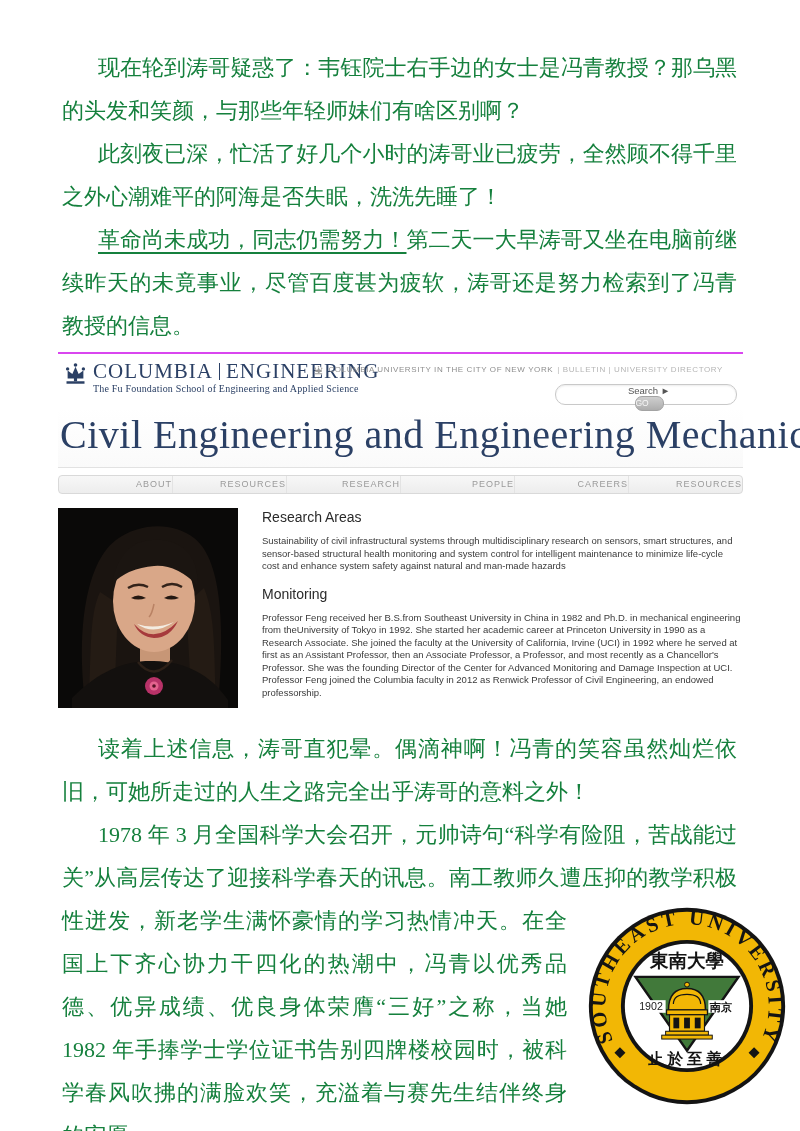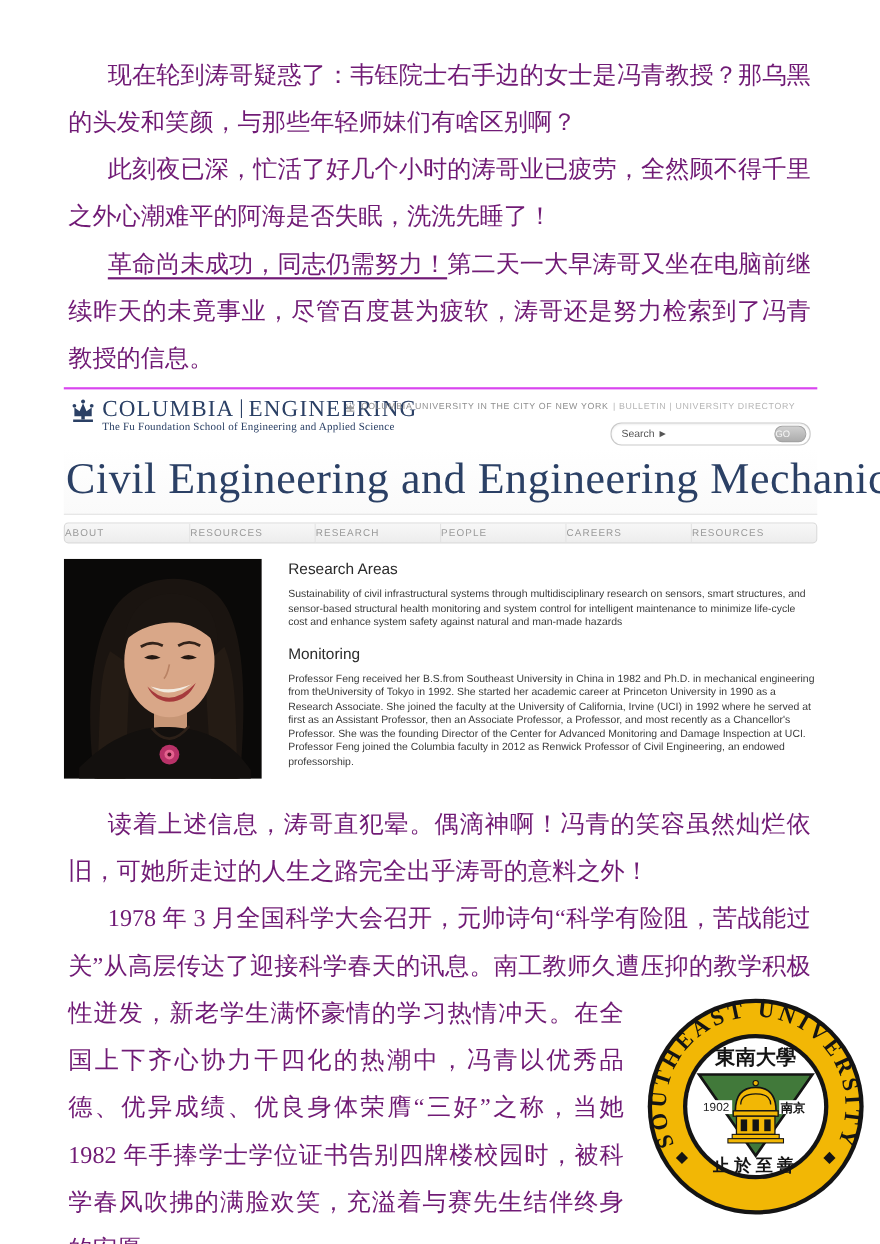--- a/index.html
+++ b/index.html
@@ -1,46 +1,46 @@
 <!DOCTYPE html>
 <html><head>
 <meta charset="utf-8">
 <style>
   html,body{margin:0;padding:0;}
   body{width:800px;height:1131px;background:#ffffff;overflow:hidden;position:relative;
        font-family:"Liberation Serif",serif;color:#161616;}
   .main{padding:46px 63px 0 62px;}
-  .zh{font-size:22px;line-height:43px;text-align:justify;text-indent:36px;margin:0;color:#701a75;}
+  .zh{font-size:22px;line-height:43px;text-align:justify;text-indent:36px;margin:0;color:#15803d;}
   .zh .u{text-decoration:underline;text-underline-offset:5px;}
 
   
   .shot{margin:5px -6px 9px -4px;font-family:"Liberation Sans",sans-serif;text-indent:0;
         background:#fff;border-top:2px solid #d946ef;}
   .shot-head{position:relative;height:54px;}
   .cu-logo{position:absolute;left:4px;top:7px;display:flex;align-items:flex-start;gap:4px;}
   .cu-logo svg{flex:0 0 auto;}
   .cu-wordmark{line-height:1;}
   .cu-wordrow{font-family:"Liberation Serif",serif;color:#2b4065;font-size:21px;letter-spacing:1px;display:flex;align-items:center;}
   .cu-wordrow .bar{display:inline-block;width:1px;height:17px;background:#2b4065;margin:0 6px;}
   .cu-tagline{font-family:"Liberation Serif",serif;color:#2b4065;font-size:10px;margin-top:2px;letter-spacing:.2px;}
   .cu-topbar{position:absolute;right:20px;top:11px;font-size:8px;letter-spacing:.6px;color:#8e8e8e;
              display:flex;gap:4px;white-space:nowrap;}
   .cu-topbar .lite{color:#b5b5b5;}
   .cu-search{position:absolute;right:6px;top:30px;width:168px;height:19px;background:#fff;
              border:1px solid #c9c9c9;border-radius:10px;display:flex;align-items:center;
-             padding:0 3px 0 9px;box-shadow:inset 0 1px 2px rgba(0,0,0,.08);}
+             padding:0 3px 0 9px;box-shadow:inset 0 1px 2px rgba(0,0,0,.08);flex-direction:column;}
   .cu-search .lbl{font-size:9.5px;color:#555;flex:1;}
   .cu-go{width:27px;height:13px;border-radius:7px;background:linear-gradient(#cfcfcf,#adadad);
          color:#f7f7f7;font-size:8.5px;text-align:left;line-height:13px;border:1px solid #a3a3a3;}
   .dept-title{font-family:"Liberation Serif",serif;font-size:40px;color:#2b4065;letter-spacing:.5px;
               padding:3px 0 9px 2px;background:linear-gradient(#ffffff,#fafafa);
               border-bottom:1px solid #e2e2e2;white-space:nowrap;}
   .cu-nav{margin-top:7px;height:17px;display:flex;background:linear-gradient(#f7f7f7,#ededed);
           border:1px solid #d9d9d9;border-radius:4px;overflow:hidden;}
-  .cu-nav .item{flex:1;text-align:left;font-size:9px;letter-spacing:1px;color:#9a9a9a;
+  .cu-nav .item{flex:1;text-align:right;font-size:9px;letter-spacing:1px;color:#9a9a9a;
                 line-height:17px;border-left:1px solid #e3e3e3;cursor:pointer;}
   .cu-nav .item:first-child{border-left:none;}
   .shot-body{display:flex;gap:24px;margin-top:14px;padding-bottom:6px;}
   .photo{flex:0 0 180px;height:200px;}
   .shot-text{flex:1;min-width:0;}
   .shot-text h3{font-size:14px;font-weight:400;color:#2a2a2a;margin:1px 0 10px;}
   .shot-text p{font-size:9.5px;line-height:12.5px;color:#3a3a3a;margin:0 0 13px;}
 
   
   .seal-float{float:right;width:212px;height:202px;margin:4px -56px 6px 14px;text-indent:0;}

